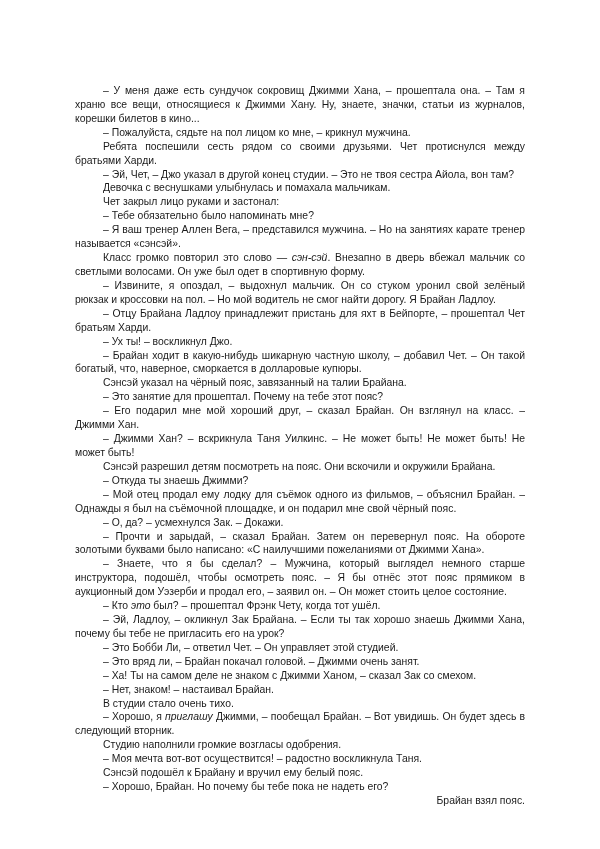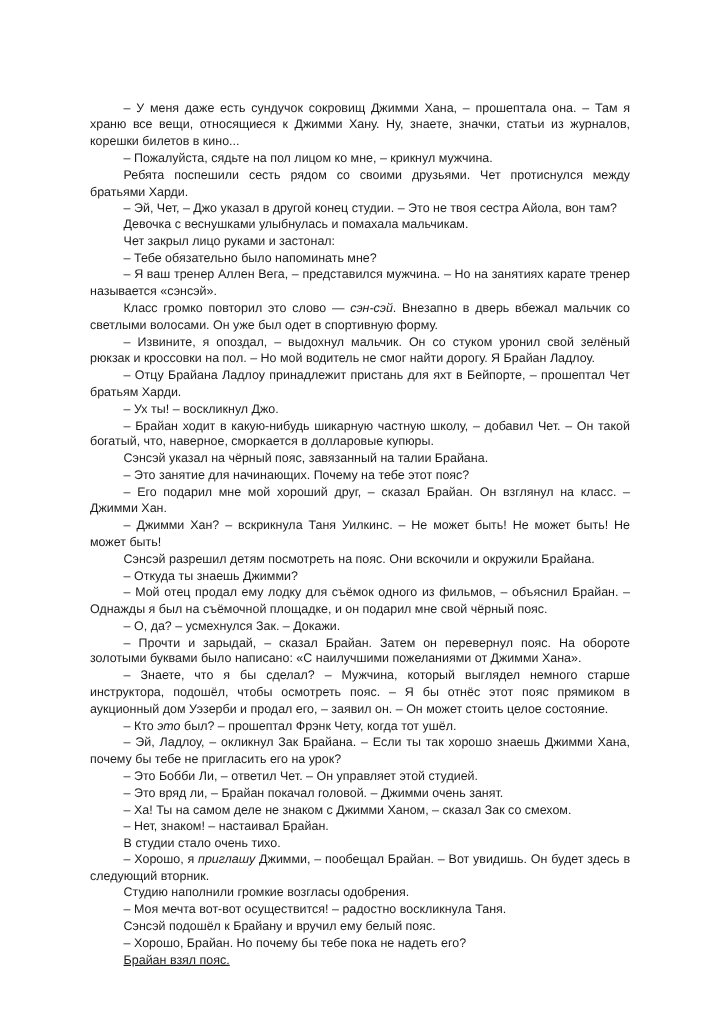--- a/index.html
+++ b/index.html
@@ -32,22 +32,21 @@
     margin-top: 36px;
   }
   p.para {
     margin: 0;
     padding: 0;
     text-indent: 28px;
     text-align: justify;
     white-space: normal;
   }
   p.para:last-child {
-    text-align: left;
-    text-decoration: underline;
+    text-align: right;
   }
   em.ital {
   }
 </style>
 </head>
 <body>
 
 <div class="page">
   <div class="text-column" id="text-column">
       <p class="para">– У меня даже есть сундучок сокровищ Джимми Хана, – прошептала она. – Там я храню все вещи, относящиеся к Джимми Хану. Ну, знаете, значки, статьи из журналов, корешки билетов в кино...</p>
@@ -57,21 +56,21 @@
       <p class="para">Девочка с веснушками улыбнулась и помахала мальчикам.</p>
       <p class="para">Чет закрыл лицо руками и застонал:</p>
       <p class="para">– Тебе обязательно было напоминать мне?</p>
       <p class="para">– Я ваш тренер Аллен Вега, – представился мужчина. – Но на занятиях карате тренер называется «сэнсэй».</p>
       <p class="para">Класс громко повторил это слово — <em class="ital">сэн-сэй</em>. Внезапно в дверь вбежал мальчик со светлыми волосами. Он уже был одет в спортивную форму.</p>
       <p class="para">– Извините, я опоздал, – выдохнул мальчик. Он со стуком уронил свой зелёный рюкзак и кроссовки на пол. – Но мой водитель не смог найти дорогу. Я Брайан Ладлоу.</p>
       <p class="para">– Отцу Брайана Ладлоу принадлежит пристань для яхт в Бейпорте, – прошептал Чет братьям Харди.</p>
       <p class="para">– Ух ты! – воскликнул Джо.</p>
       <p class="para">– Брайан ходит в какую-нибудь шикарную частную школу, – добавил Чет. – Он такой богатый, что, наверное, сморкается в долларовые купюры.</p>
       <p class="para">Сэнсэй указал на чёрный пояс, завязанный на талии Брайана.</p>
-      <p class="para">– Это занятие для начинающих. Почему на тебе этот пояс?</p>
+      <p class="para">– Это занятие для прошептал. Почему на тебе этот пояс?</p>
       <p class="para">– Его подарил мне мой хороший друг, – сказал Брайан. Он взглянул на класс. – Джимми Хан.</p>
       <p class="para">– Джимми Хан? – вскрикнула Таня Уилкинс. – Не может быть! Не может быть! Не может быть!</p>
       <p class="para">Сэнсэй разрешил детям посмотреть на пояс. Они вскочили и окружили Брайана.</p>
       <p class="para">– Откуда ты знаешь Джимми?</p>
       <p class="para">– Мой отец продал ему лодку для съёмок одного из фильмов, – объяснил Брайан. – Однажды я был на съёмочной площадке, и он подарил мне свой чёрный пояс.</p>
       <p class="para">– О, да? – усмехнулся Зак. – Докажи.</p>
       <p class="para">– Прочти и зарыдай, – сказал Брайан. Затем он перевернул пояс. На обороте золотыми буквами было написано: «С наилучшими пожеланиями от Джимми Хана».</p>
       <p class="para">– Знаете, что я бы сделал? – Мужчина, который выглядел немного старше инструктора, подошёл, чтобы осмотреть пояс. – Я бы отнёс этот пояс прямиком в аукционный дом Уэзерби и продал его, – заявил он. – Он может стоить целое состояние.</p>
       <p class="para">– Кто <em class="ital">это</em> был? – прошептал Фрэнк Чету, когда тот ушёл.</p>
       <p class="para">– Эй, Ладлоу, – окликнул Зак Брайана. – Если ты так хорошо знаешь Джимми Хана, почему бы тебе не пригласить его на урок?</p>

